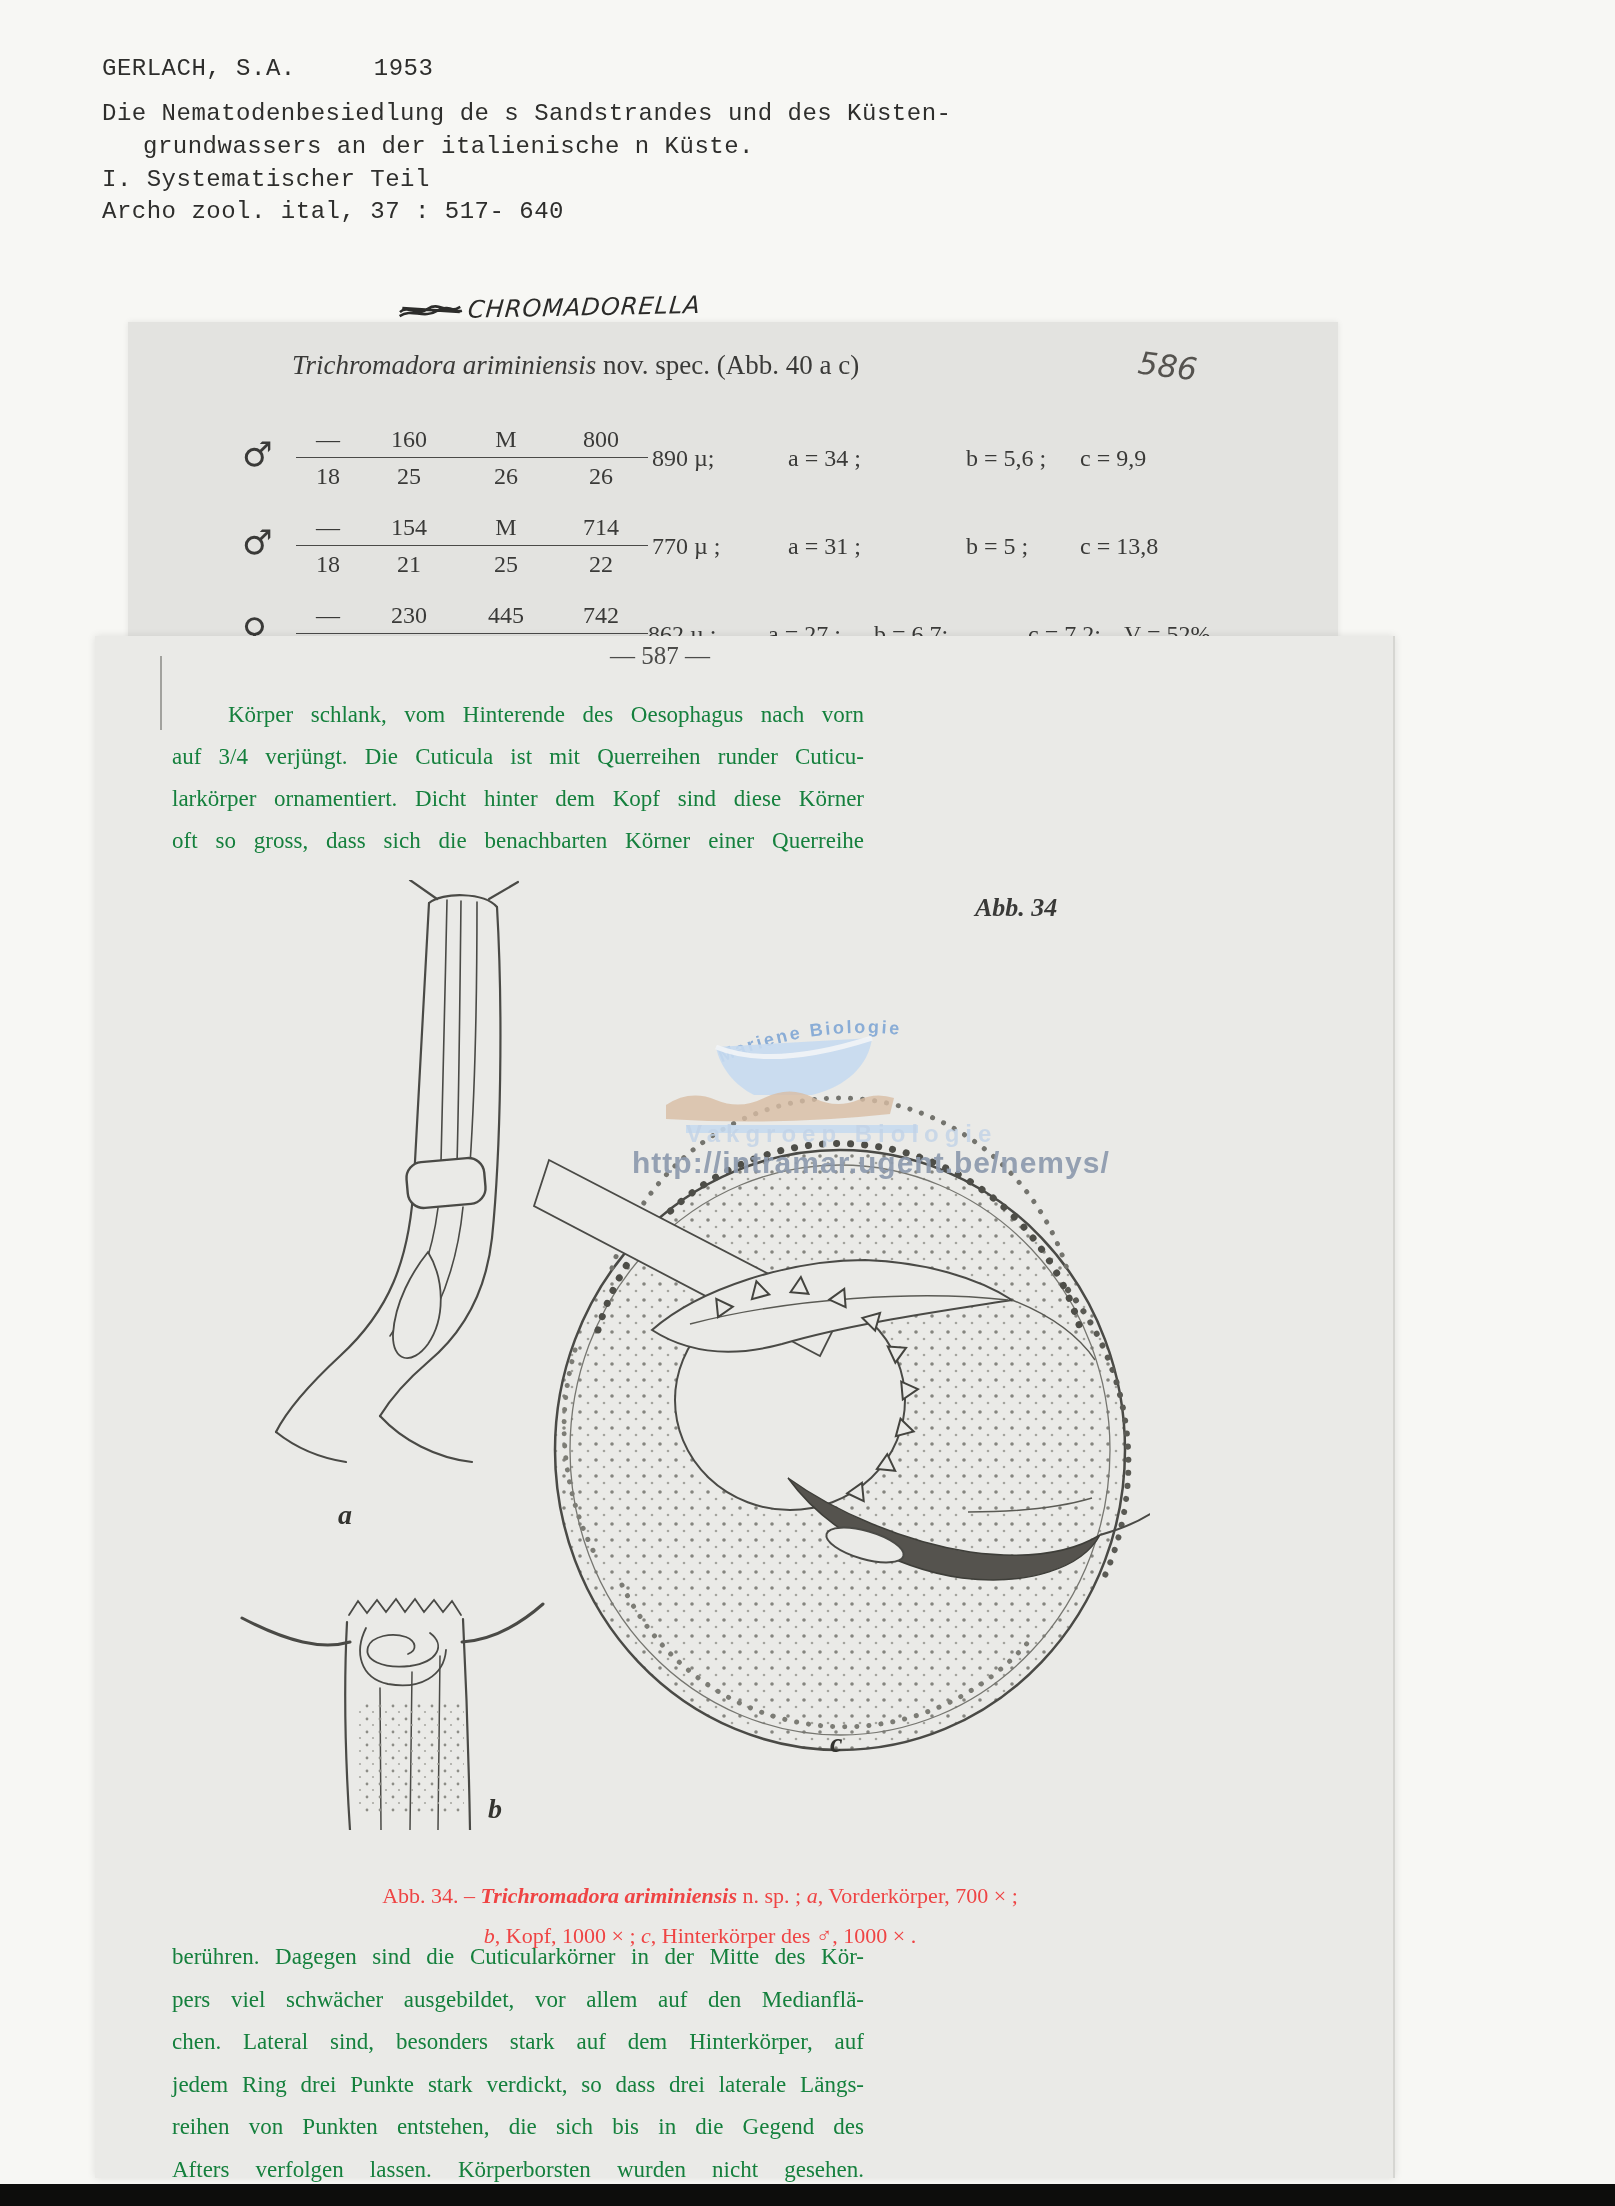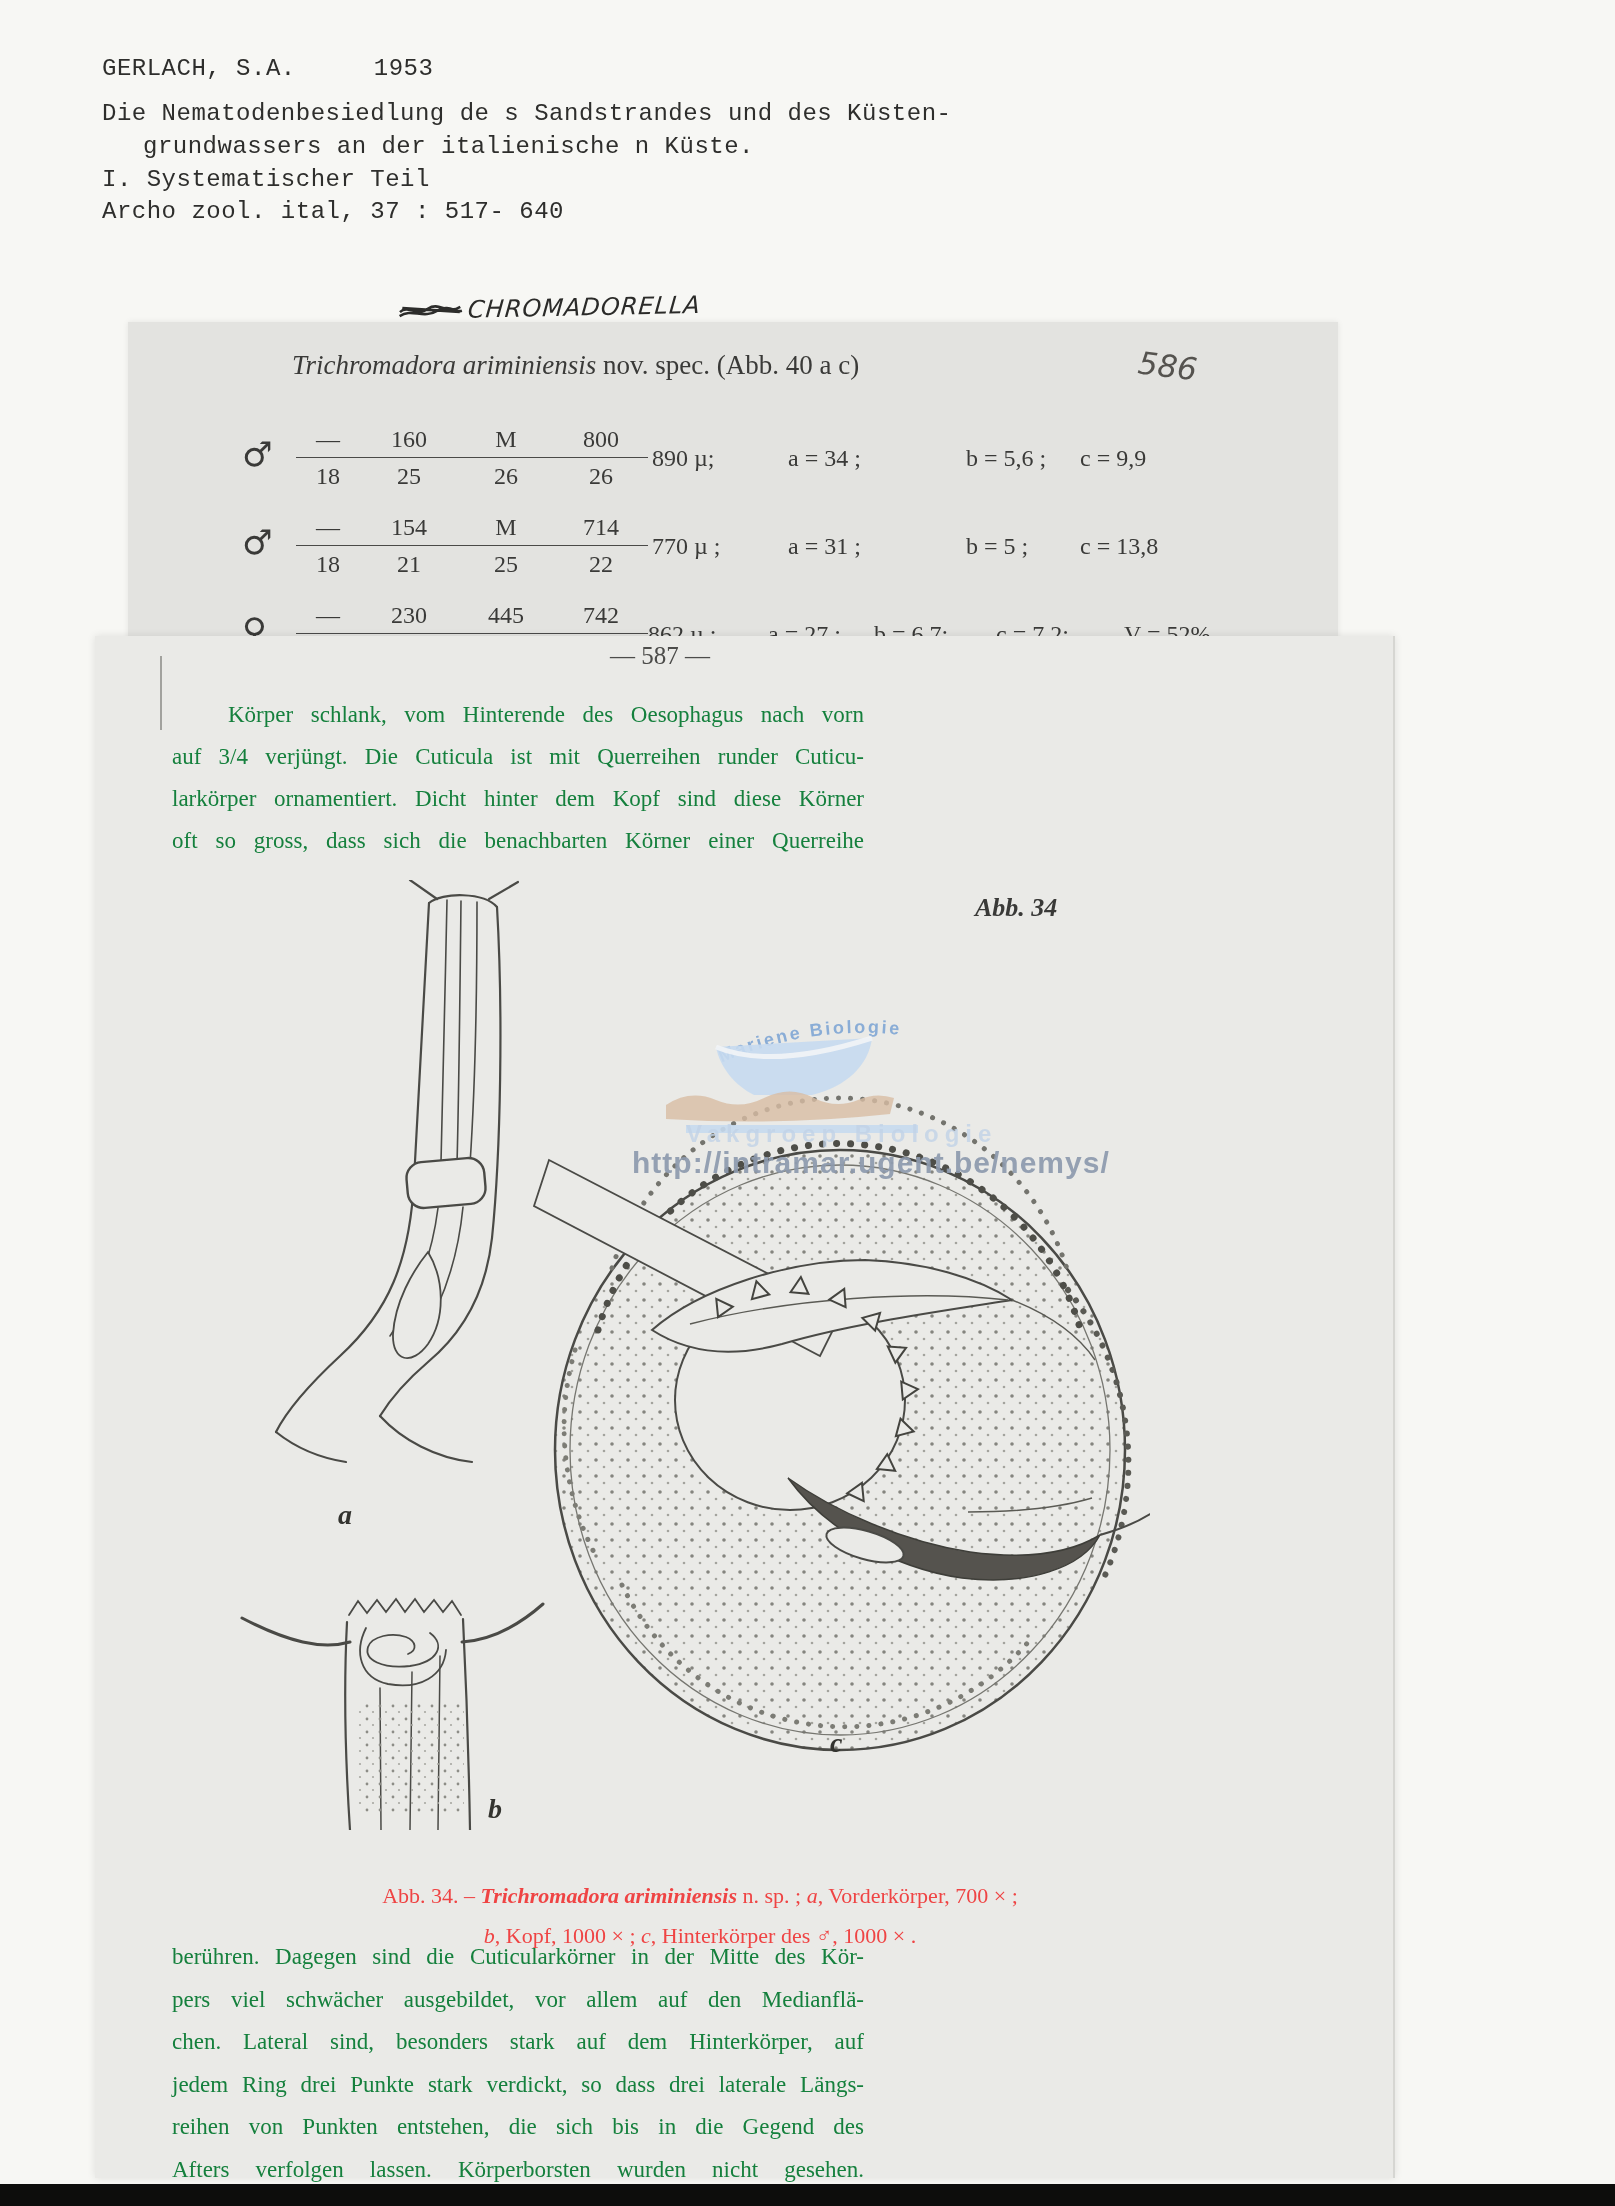--- a/index.html
+++ b/index.html
@@ -27,21 +27,21 @@
 
   .mrow{position:absolute;left:240px;width:1130px;height:86px;}
   .sex{position:absolute;left:2px;top:16px;font-size:34px;font-family:"DejaVu Sans",sans-serif;color:#3a3a38;}
   .frac{position:absolute;left:56px;top:5px;width:352px;}
   .frow{display:grid;grid-template-columns:64px 98px 96px 94px;text-align:center;
         font-size:24px;height:33px;line-height:33px;color:#3a3a38;}
   .fbar{height:0;border-top:1.7px solid #4a4a48;margin:1px 0 2px 0;}
   .mv{position:absolute;top:27px;font-size:24px;white-space:nowrap;color:#3a3a38;}
   .mv-len{left:412px}.mv-a{left:548px}.mv-b{left:726px}.mv-c{left:840px}.mv-v{left:988px}
   .mrow-f .mv-len{left:408px}.mrow-f .mv-a{left:528px}.mrow-f .mv-b{left:634px}
-  .mrow-f .mv-c{left:756px}.mrow-f .mv-v{left:884px}
+  .mrow-f .mv-c{left:788px}.mrow-f .mv-v{left:884px}
 
   
   .sheet587{position:absolute;left:95px;top:636px;width:1298px;height:1542px;background:#eaeae7;
             border-right:2px solid #d6d6d2;box-shadow:0 0 8px rgba(0,0,0,0.10);}
   .pageno{position:absolute;left:540px;top:642px;width:240px;text-align:center;
           font-size:25px;color:#4c4c4a;}
   .para{position:absolute;font-size:23px;line-height:42px;color:#15803d;width:692px;
         text-align:justify;}
   .para div{text-align-last:justify;}
   .para.p1{left:172px;top:694px;}

